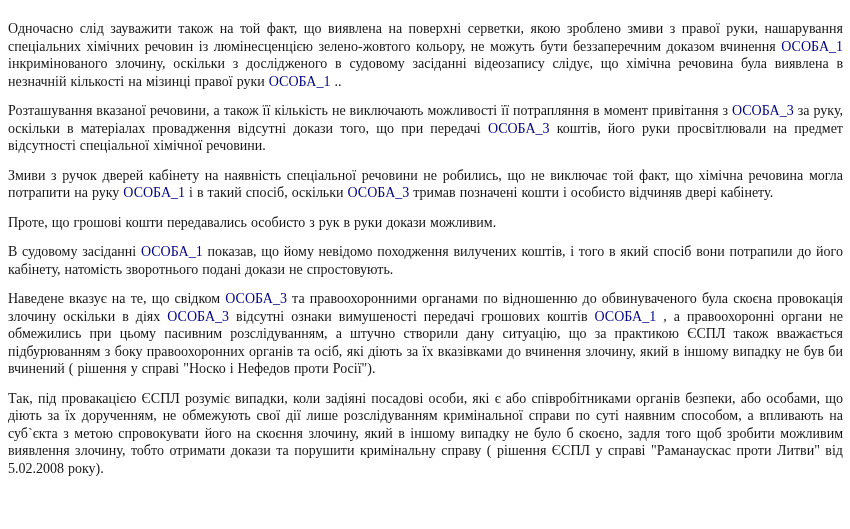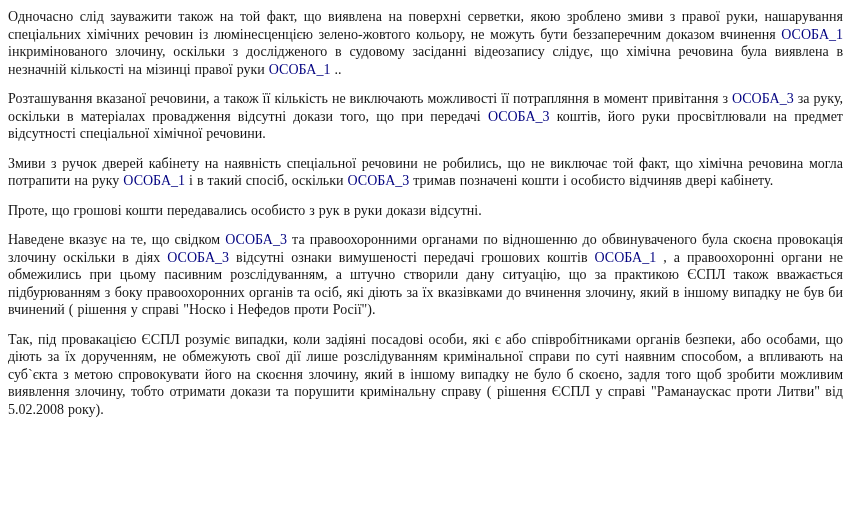--- a/index.html
+++ b/index.html
@@ -4,21 +4,21 @@
 <style>
   html, body {
     margin: 0;
     padding: 0;
     background: #ffffff;
   }
   .page {
     width: 850px;
     height: 529px;
     box-sizing: border-box;
-    padding: 8px 7px 6px 8px;
+    padding: 20px 7px 6px 8px;
     overflow: hidden;
     background: #ffffff;
     font-family: "Liberation Serif", "DejaVu Serif", serif;
   }
   .para {
     margin: 0 0 12px 0;
     font-size: 14px;
     line-height: 17.5px;
     text-align: justify;
     color: #161616;
@@ -34,17 +34,18 @@
   }
 </style>
 </head>
 <body>
 
 <div class="page">
   <div id="paragraph-container">
       <p class="para">Одночасно слід зауважити також на той факт, що виявлена на поверхні серветки, якою зроблено змиви з правої руки, нашарування спеціальних хімічних речовин із люмінесценцією зелено-жовтого кольору, не можуть бути беззаперечним доказом вчинення <a class="person">ОСОБА_1</a> інкримінованого злочину, оскільки з дослідженого в судовому засіданні відеозапису слідує, що хімічна речовина була виявлена в незначній кількості на мізинці правої руки <a class="person">ОСОБА_1</a> ..</p>
       <p class="para">Розташування вказаної речовини, а також її кількість не виключають можливості її потрапляння в момент привітання з <a class="person">ОСОБА_3</a> за руку, оскільки в матеріалах провадження відсутні докази того, що при передачі <a class="person">ОСОБА_3</a> коштів, його руки просвітлювали на предмет відсутності спеціальної хімічної речовини.</p>
       <p class="para">Змиви з ручок дверей кабінету на наявність спеціальної речовини не робились, що не виключає той факт, що хімічна речовина могла потрапити на руку <a class="person">ОСОБА_1</a> і в такий спосіб, оскільки <a class="person">ОСОБА_3</a> тримав позначені кошти і особисто відчиняв двері кабінету.</p>
-      <p class="para">Проте, що грошові кошти передавались особисто з рук в руки докази відсутні.</p>
+      <p class="para">Проте, що грошові кошти передавались особисто з рук в руки докази можливим.</p>
+      <p class="para">В судовому засіданні <a class="person">ОСОБА_1</a> показав, що йому невідомо походження вилучених коштів, і того в який спосіб вони потрапили до його кабінету, натомість зворотнього подані докази не спростовують.</p>
       <p class="para">Наведене вказує на те, що свідком <a class="person">ОСОБА_3</a> та правоохоронними органами по відношенню до обвинуваченого була скоєна провокація злочину оскільки в діях <a class="person">ОСОБА_3</a> відсутні ознаки вимушеності передачі грошових коштів <a class="person">ОСОБА_1</a> , а правоохоронні органи не обмежились при цьому пасивним розслідуванням, а штучно створили дану ситуацію, що за практикою ЄСПЛ також вважається підбурюванням з боку правоохоронних органів та осіб, які діють за їх вказівками до вчинення злочину, який в іншому випадку не був би вчинений ( рішення у справі "Носко і Нефедов проти Росії").</p>
       <p class="para">Так, під провакацією ЄСПЛ розуміє випадки, коли задіяні посадові особи, які є або співробітниками органів безпеки, або особами, що діють за їх дорученням, не обмежують свої дії лише розслідуванням кримінальної справи по суті наявним способом, а впливають на суб`єкта з метою спровокувати його на скоєння злочину, який в іншому випадку не було б скоєно, задля того щоб зробити можливим виявлення злочину, тобто отримати докази та порушити кримінальну справу ( рішення ЄСПЛ у справі "Раманаускас проти Литви" від 5.02.2008 року).</p>
     </div>
 </div>
 
 </body></html>

